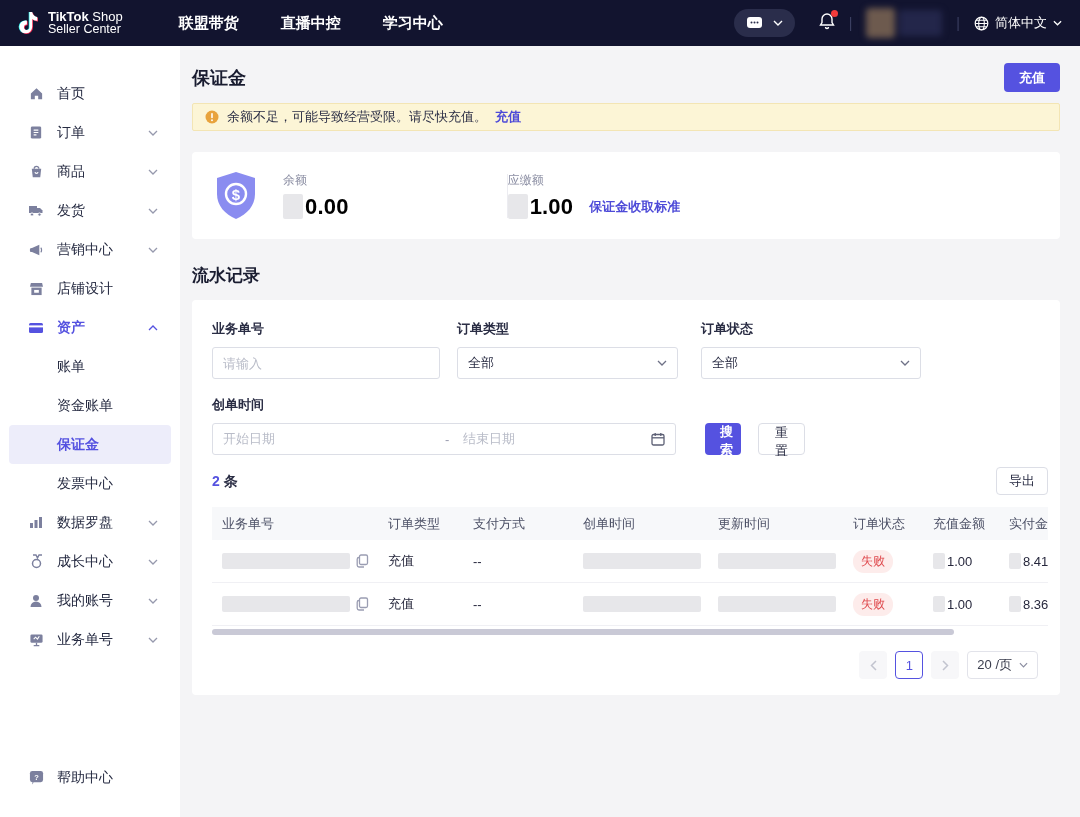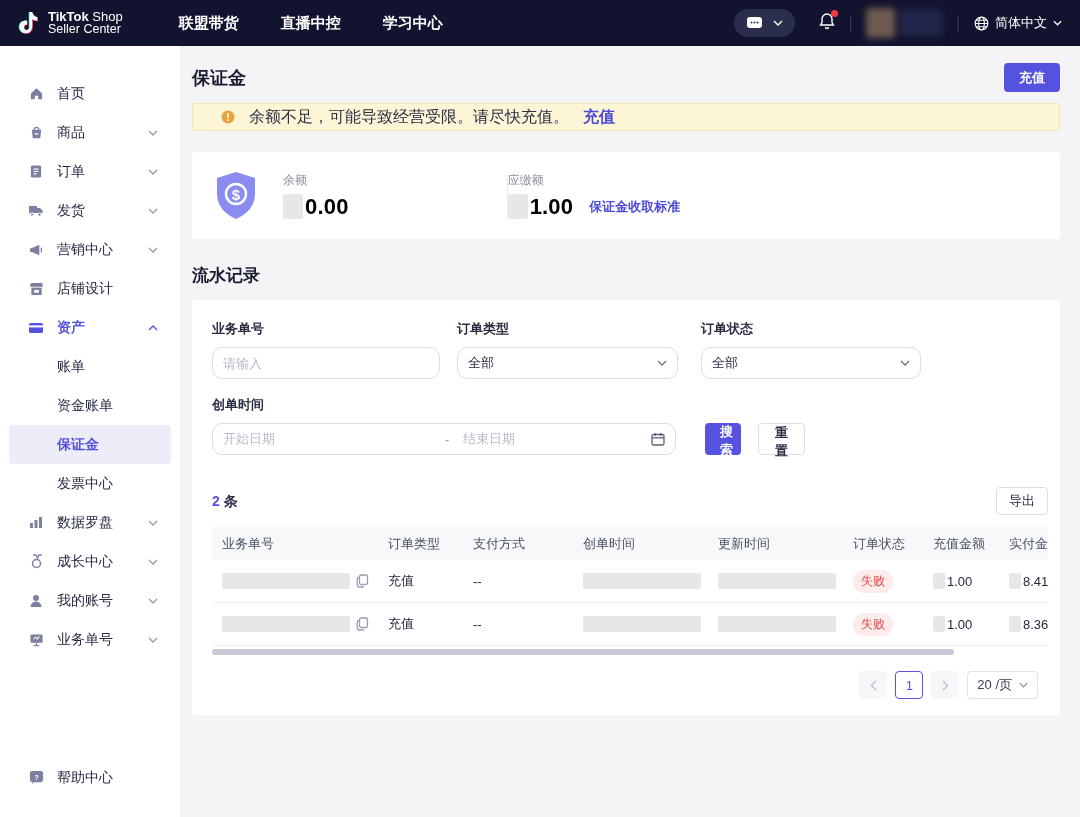--- a/index.html
+++ b/index.html
@@ -36,57 +36,57 @@
   .side-purple .sicon { color:#5552e0; }
   .chev { position:absolute; right:22px; color:#9699ad; display:flex; }
   .hot { color:#e02b2b; font-size:11px; font-weight:bold; margin-left:2px; letter-spacing:.2px; }
   .side-footer { position:absolute; bottom:20px; left:0; width:100%; }
 
   
   .main { position:absolute; top:46px; left:180px; width:900px; height:771px; padding:17px 20px 0 12px; }
   .page-head { display:flex; align-items:center; justify-content:space-between; }
   .page-title { font-size:18px; font-weight:bold; color:#191c30; }
   .btn-primary { background:#5552e0; color:#fff; border:none; border-radius:4px; font-size:13px; font-weight:bold; height:29px; padding:0 15px; cursor:pointer; }
-  .alert { margin-top:11px; background:#fcf5d6; border:1px solid #f3e5b4; border-radius:2px; height:28px; display:flex; align-items:center; gap:14px; padding:0 28px; font-size:16px; color:#2b2e45; }
+  .alert { margin-top:11px; background:#fcf5d6; border:1px solid #f3e5b4; border-radius:2px; height:28px; display:flex; align-items:center; gap:8px; padding:0 12px; font-size:13px; color:#2b2e45; }
   .alert-link { color:#4e4bd8; font-weight:bold; cursor:pointer; }
 
   .balance-card { margin-top:21px; background:#fff; border-radius:4px; height:87px; display:flex; align-items:center; padding-left:21px; }
   .shield-wrap { width:47px; display:flex; }
   .bal-col { margin-left:23px; }
   .bal-label { font-size:12px; color:#8b8ea3; }
   .bal-row { display:flex; align-items:center; margin-top:5px; }
   .blur-cur { width:20px; height:25px; background:#e7e7ea; border-radius:2px; margin-right:2px; }
   .bal-val { font-size:22px; font-weight:bold; color:#000000; letter-spacing:.2px; }
   .bal-divider { width:1px; height:44px; background:#ececf1; margin-left:158px; }
   .due-col { }
   .std-link { font-size:13px; font-weight:bold; color:#4e4bd8; margin-left:16px; cursor:pointer; }
 
   .section-title { margin-top:25px; font-size:17px; font-weight:bold; color:#191c30; }
 
   .panel { margin-top:13px; background:#fff; border-radius:4px; padding:20px 12px 16px 20px; }
   .filters { display:flex; }
   .f-col { margin-right:0; }
   .f-label { font-size:13px; font-weight:bold; color:#2a2d44; margin-bottom:9px; }
-  .f-input, .f-select { height:32px; border:1px solid #dcdee6; border-radius:10px; background:#fff; display:flex; align-items:center; padding:0 10px; font-size:13px; color:#2a2d44; }
+  .f-input, .f-select { height:32px; border:1px solid #dcdee6; border-radius:3px; background:#fff; display:flex; align-items:center; padding:0 10px; font-size:13px; color:#2a2d44; }
   .f-input input { border:none; outline:none; width:100%; font-size:13px; font-family:inherit; color:#2a2d44; }
   .f-input input::placeholder { color:#b9bcc8; }
   .f-select { justify-content:space-between; cursor:pointer; }
   .f-select .chev2 { color:#6e7186; display:flex; }
   .w1 { width:228px; } .w2 { width:221px; margin-left:17px; } .w3 { width:220px; margin-left:23px; }
   .filters2 { margin-top:17px; }
   .daterange { width:464px; position:relative; color:#b9bcc8; font-size:13px; }
   .dr-start { width:200px; }
   .dr-sep { position:absolute; left:232px; color:#9a9db0; }
   .dr-end { position:absolute; left:250px; }
   .dr-cal { position:absolute; right:10px; color:#5d6075; display:flex; cursor:pointer; }
   .btn-search { width:36px; margin-left:29px; }
-  .btn-ghost { background:#fff; border:1px solid #dcdee6; border-radius:4px; color:#2a2d44; font-size:13px; font-weight:bold; height:32px; padding:0 14px; cursor:pointer; }
+  .btn-ghost { background:#fff; border:1px solid #dcdee6; border-radius:4px; color:#2a2d44; font-size:13px; font-weight:normal; height:32px; padding:0 14px; cursor:pointer; }
   .btn-reset { width:47px; margin-left:17px; }
 
-  .count-row { margin-top:32px; display:flex; align-items:center; justify-content:space-between; }
+  .count-row { margin-top:12px; display:flex; align-items:center; justify-content:space-between; }
   .count-num { color:#5552e0; font-size:14px; font-weight:bold; }
   .count-unit { color:#2a2d44; font-size:14px; font-weight:bold; margin-left:4px; }
   .btn-export { height:28px; padding:0 12px; font-weight:normal; }
 
   .tablewrap { margin-top:12px; overflow:hidden; width:100%; }
   .trow { display:flex; align-items:center; }
   .thead { background:#f7f8fa; height:33px; font-size:13px; color:#4c5066; }
   .tbody-row { height:43px; font-size:13px; color:#27283d; border-bottom:1px solid #f0f0f4; }
   .tbody-row:last-child { border-bottom:none; }
   .tc { flex:none; padding:0 8px; display:flex; align-items:center; }
@@ -168,41 +168,41 @@
   <div class="side-item">
     <span class="sicon">
         <svg width="15" height="15" viewBox="0 0 16 16">
           <path d="M2 8l6-5.5L14 8v6H9.8v-3.6H6.2V14H2z" fill="currentColor"></path>
         </svg>
       </span>
     <span>首页</span>
   </div>
   <div class="side-item">
     <span class="sicon">
+        <svg width="14" height="15" viewBox="0 0 14 16">
+          <rect x="1.5" y="1.5" width="11" height="13" rx="1.5" fill="currentColor"></rect>
+          <path d="M4.5 5.5h5M4.5 8h5M4.5 10.5h3" stroke="#fff" stroke-width="1.2"></path>
+        </svg>
+      </span>
+    <span>订单</span>
+    <span class="chev">
+        <svg width="10" height="6" viewBox="0 0 10 6">
+          <path d="M1 1l4 4 4-4" stroke="currentColor" stroke-width="1.3" fill="none"></path>
+        </svg>
+      </span>
+  </div>
+  <div class="side-item">
+    <span class="sicon">
         <svg width="15" height="15" viewBox="0 0 16 16">
           <path d="M3 5h10l-1 9H4z" fill="currentColor"></path>
           <path d="M5.5 5a2.5 2.5 0 0 1 5 0" fill="none" stroke="currentColor" stroke-width="1.4"></path>
           <path d="M6.5 8.5c0 1 .7 1.5 1.5 1.5s1.5-.5 1.5-1.5" fill="none" stroke="#fff" stroke-width="1.2"></path>
         </svg>
       </span>
     <span>商品</span>
-    <span class="chev">
-        <svg width="10" height="6" viewBox="0 0 10 6">
-          <path d="M1 1l4 4 4-4" stroke="currentColor" stroke-width="1.3" fill="none"></path>
-        </svg>
-      </span>
-  </div>
-  <div class="side-item">
-    <span class="sicon">
-        <svg width="14" height="15" viewBox="0 0 14 16">
-          <rect x="1.5" y="1.5" width="11" height="13" rx="1.5" fill="currentColor"></rect>
-          <path d="M4.5 5.5h5M4.5 8h5M4.5 10.5h3" stroke="#fff" stroke-width="1.2"></path>
-        </svg>
-      </span>
-    <span>订单</span>
     <span class="chev">
         <svg width="10" height="6" viewBox="0 0 10 6">
           <path d="M1 1l4 4 4-4" stroke="currentColor" stroke-width="1.3" fill="none"></path>
         </svg>
       </span>
   </div>
   <div class="side-item">
     <span class="sicon">
         <svg width="16" height="13" viewBox="0 0 16 13">
           <path d="M1 2h8v7H1z" fill="currentColor"></path>

